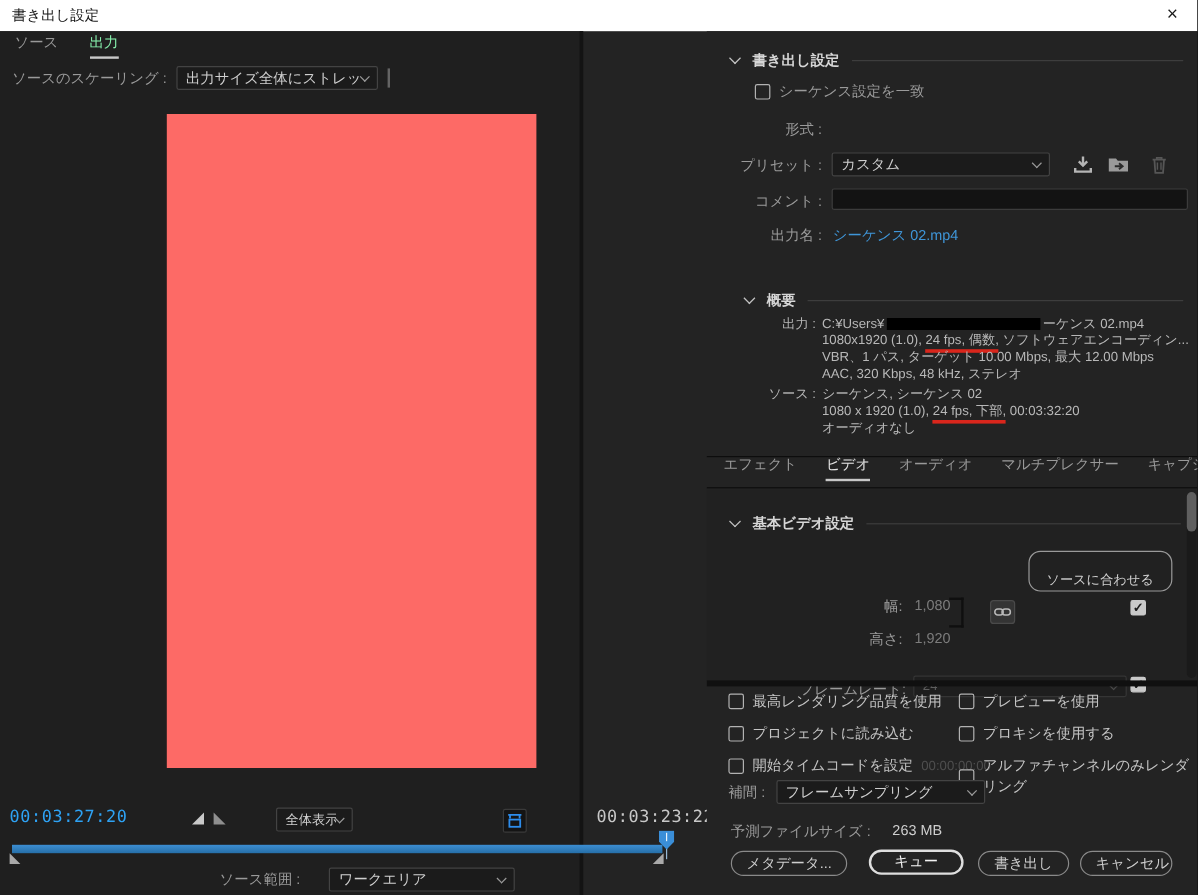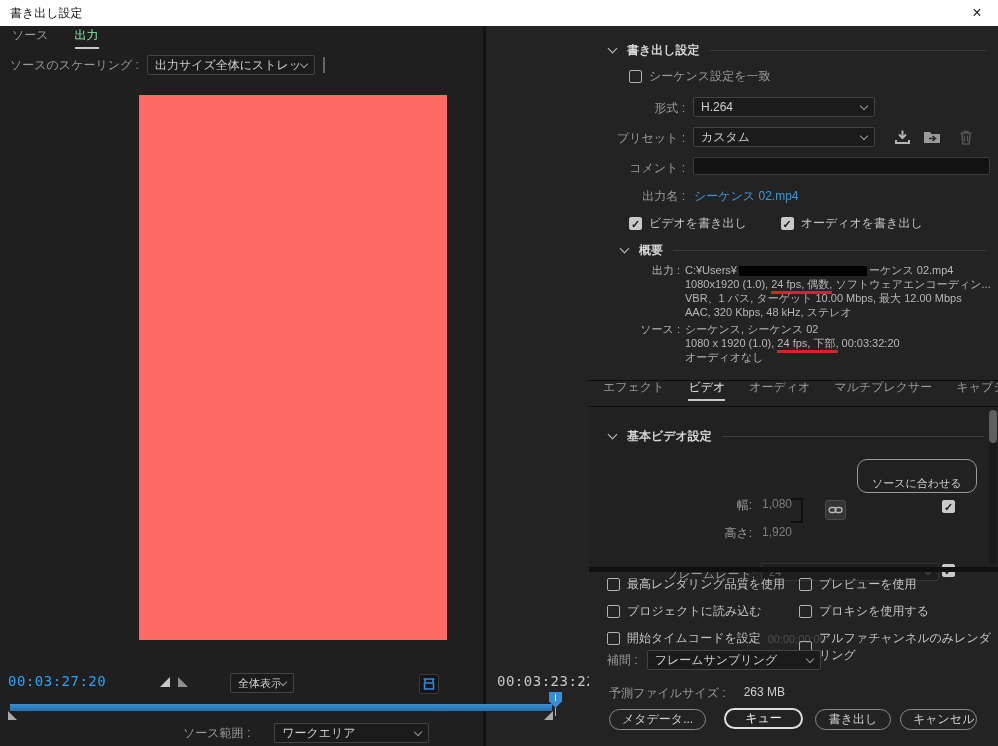--- a/index.html
+++ b/index.html
@@ -163,24 +163,20 @@
       <span class="hline"></span>
     </div>
 
     <div class="abs cb-row" style="top:42px; left:40px;">
       <span class="cb"></span>
       <span class="flabel">シーケンス設定を一致</span>
     </div>
 
     <div class="abs" style="top:71px; left:0; right:0; height:20px;">
       <span class="rlabel" style="top:3px;">形式 :</span>
-      <div class="dd abs" style="left:104px; width:182px;">
-        <span class="val">H.264</span>
-        <span class="chev"></span>
-      </div>
     </div>
 
     <div class="abs" style="top:131px; left:0; right:0; height:20px;">
       <span class="rlabel" style="top:3px;">コメント :</span>
       <input class="text-input abs" style="left: 104px; width: 297px;" value="">
     </div>
 
     <div class="abs" style="top:101px; left:0; right:0; height:20px;">
       <span class="rlabel" style="top:3px;">プリセット :</span>
       <div class="dd abs" style="left:104px; width:182px;">
@@ -208,30 +204,20 @@
           <path d="M6.5 6.5 V12.5 M9.5 6.5 V12.5" stroke="#565656" stroke-width="1.2" fill="none"></path>
         </svg>
       </span>
     </div>
 
     <div class="abs" style="top:161px; left:0; right:0; height:16px;">
       <span class="rlabel" style="top:1px;">出力名 :</span>
       <span class="abs link-blue" style="left:105px; top:1px;">シーケンス 02.mp4</span>
     </div>
 
-    <div class="abs" style="top:189px; left:40px; display:flex; gap:34px;">
-      <span class="cb-row">
-        <span class="cb checked"></span>
-        <span style="color:#c4c4c4;">ビデオを書き出し</span>
-      </span>
-      <span class="cb-row">
-        <span class="cb checked"></span>
-        <span style="color:#c4c4c4;">オーディオを書き出し</span>
-      </span>
-    </div>
 
     <div class="sec-head" style="top:216px; left:32px; right:12px;">
       <span class="sec-chev"></span>
       <span class="sec-title">概要</span>
       <span class="hline"></span>
     </div>
 
     <div class="sumrow" style="top:238px;">
       <span class="sum-label">出力 :</span>
       <span><span>C:¥Users¥</span><span class="redact"></span><span>ーケンス 02.mp4</span></span>

